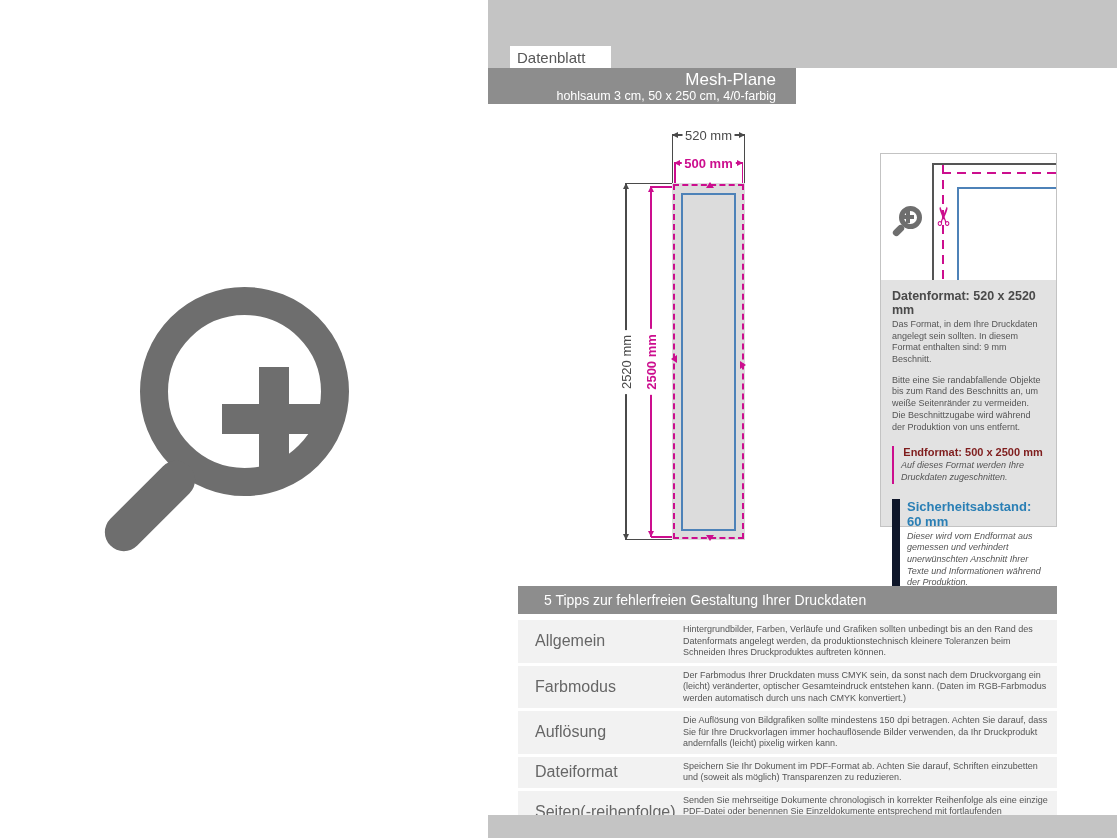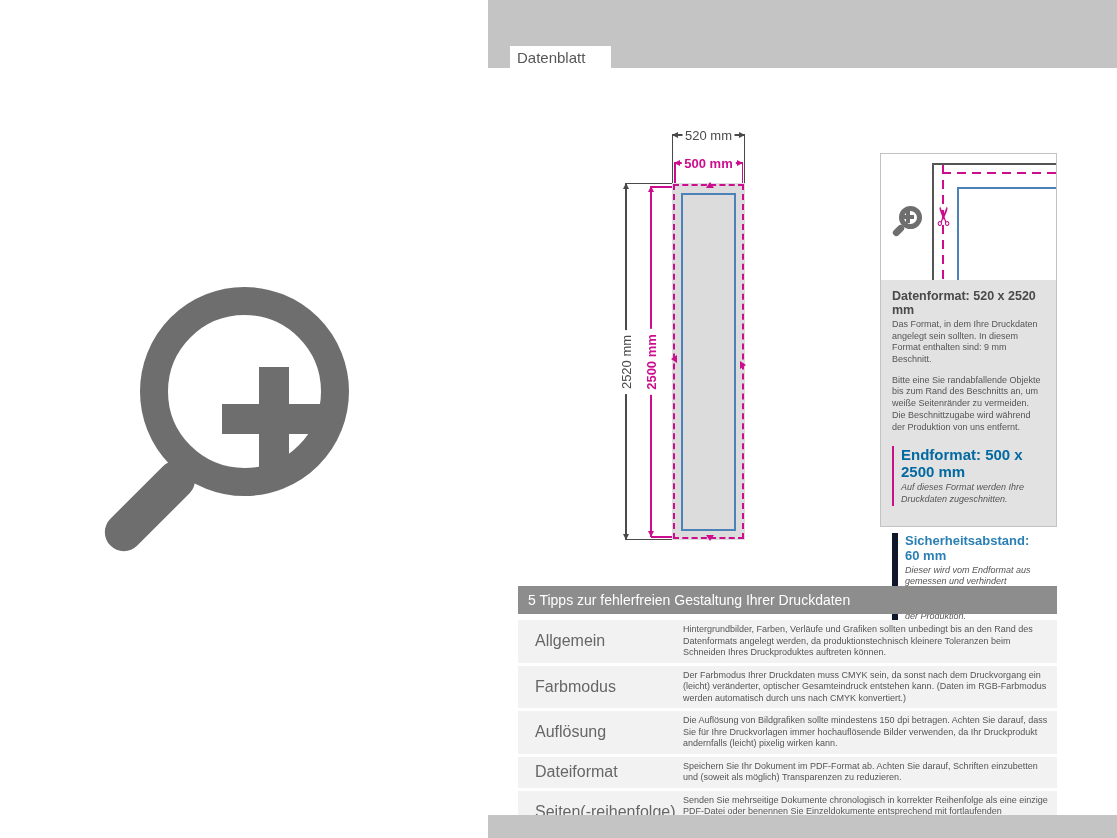--- a/index.html
+++ b/index.html
@@ -74,28 +74,28 @@
   .minimag{position:absolute;left:14px;top:52px;width:30px;height:32px;}
   .minimag .ring{position:absolute;left:4px;top:0;width:13px;height:13px;border:5px solid #6e6e6e;border-radius:50%;background:#fff;}
   .minimag .ph{position:absolute;left:7px;top:9px;width:12px;height:4px;background:#6e6e6e;}
   .minimag .pv{position:absolute;left:11px;top:5px;width:4px;height:12px;background:#6e6e6e;}
   .minimag .handle{position:absolute;left:0px;top:18px;width:7px;height:13px;background:#6e6e6e;border-radius:4px;transform:rotate(45deg);}
   .infotext{position:absolute;left:0;top:126px;right:0;bottom:0;background:#e2e2e2;
             padding:9px 11px;box-sizing:border-box;}
   .infotext h4{margin:0 0 2px;font-size:12.5px;color:#4a4a4a;}
   .infotext p{margin:0 0 9px;font-size:9px;line-height:1.3;color:#555;}
   .sec-end{border-left:2px solid #cc0e8e;padding-left:7px;margin:13px 0 0;}
-  .sec-end h4{color:#0369a1;font-size:15px;}
-  .sec-safe{border-left:6px solid #0f172a;padding-left:7px;margin:27px 0 0;}
+  .sec-end h4{color:#7f1d1d;font-size:11px;text-align:center;}
+  .sec-safe{border-left:8px solid #0f172a;padding-left:7px;margin:15px 0 0;}
   .sec-safe h4{color:#2a7fb5;font-size:13px;}
   .sec-end p,.sec-safe p{margin-bottom:0;font-style:italic;}
 
   
   .tips{position:absolute;left:30px;top:586px;width:539px;}
-  .tips-hdr{height:28px;background:#8d8d8d;color:#fff;font-size:14px;line-height:28px;padding-left:10px;}
+  .tips-hdr{height:28px;background:#8d8d8d;color:#fff;font-size:14px;line-height:28px;padding-left:26px;}
   .tip-row{display:flex;background:#f2f2f2;margin-top:3px;align-items:center;}
   .tip-row.first{margin-top:6px;}
   .tip-row.tall{min-height:40px;}
   .tip-row.short{min-height:29px;}
   .tip-label{width:165px;flex:0 0 165px;padding-left:17px;box-sizing:border-box;font-size:16px;color:#666;}
   .tip-text{flex:1;font-size:9px;line-height:1.28;color:#555;padding:4px 8px 4px 0;}
 </style>
 </head>
 <body>
 
@@ -108,20 +108,24 @@
     <div class="handle"></div>
   </div>
 
   <div class="page">
 
     <div class="band-top">
       <div class="shadow-r"></div>
     </div>
     <div class="tab">Datenblatt</div>
 
+    <div class="prodhdr">
+      <div class="t">Mesh-Plane</div>
+      <div class="s">hohlsaum 3 cm, 50 x 250 cm, 4/0-farbig</div>
+    </div>
 
     <div class="dimh" style="left:184px;top:128px;width:73px;">
       <div class="line c-dark"></div>
       <span class="ah l"></span>
       <span class="ah r"></span>
       <span class="dlabel">520 mm</span>
     </div>
     <div class="ext c-dark" style="left:184px;top:135px;width:1px;height:48px;"></div>
     <div class="ext c-dark" style="left:256px;top:135px;width:1px;height:48px;"></div>
 

